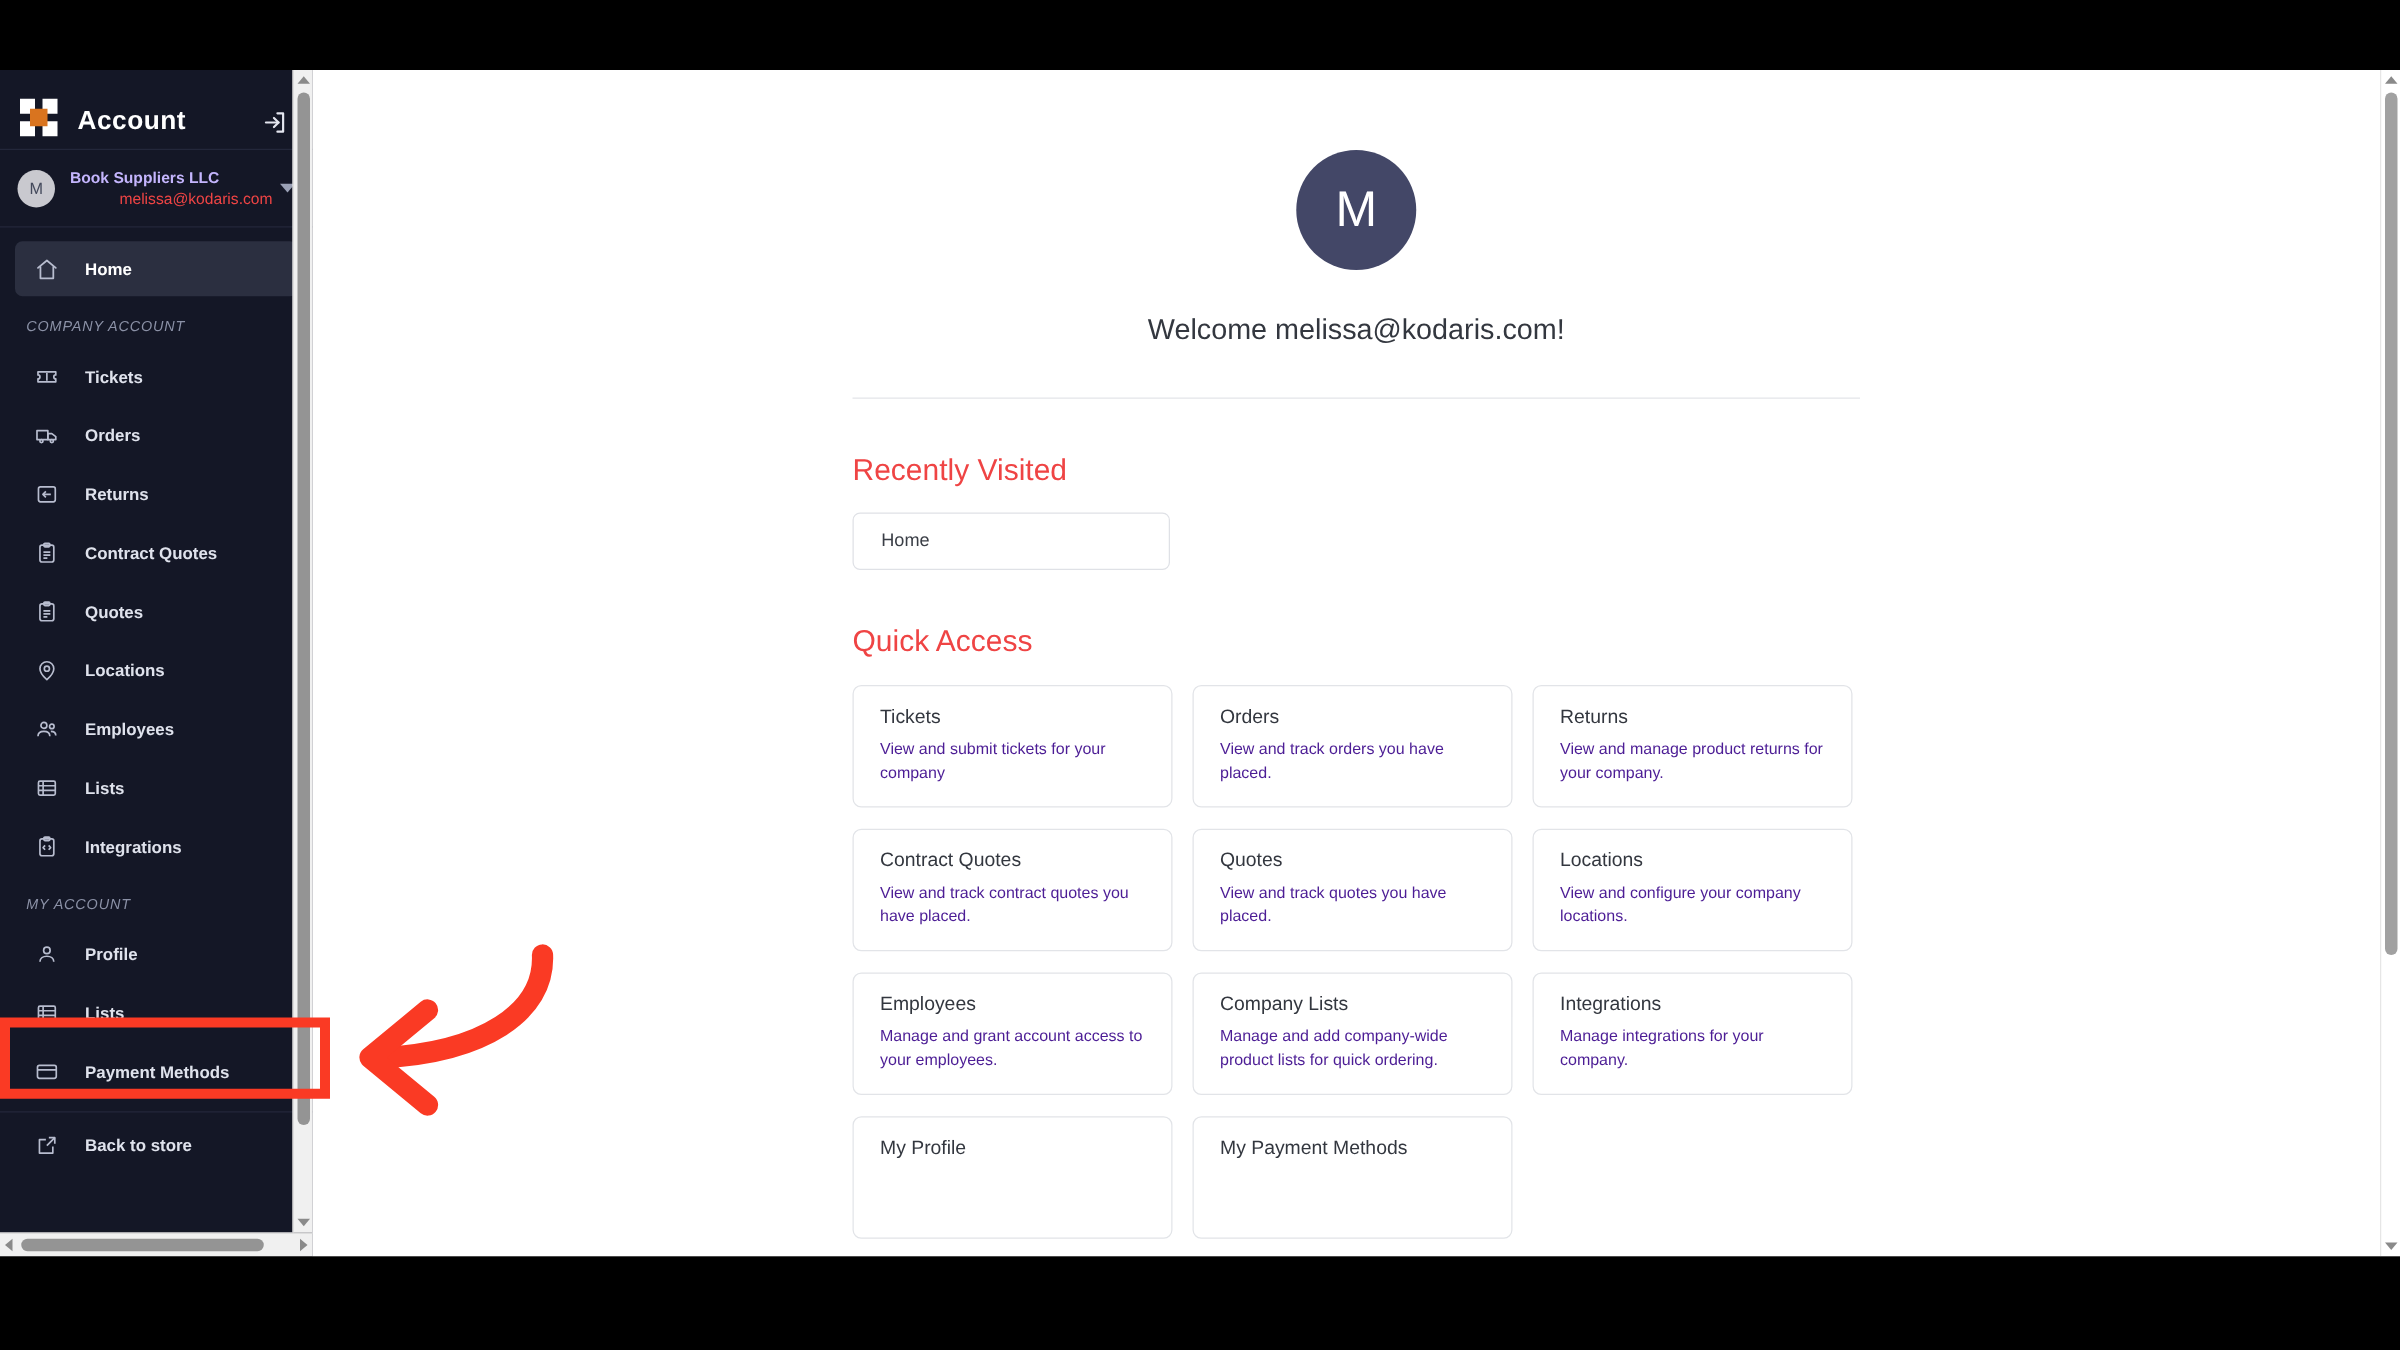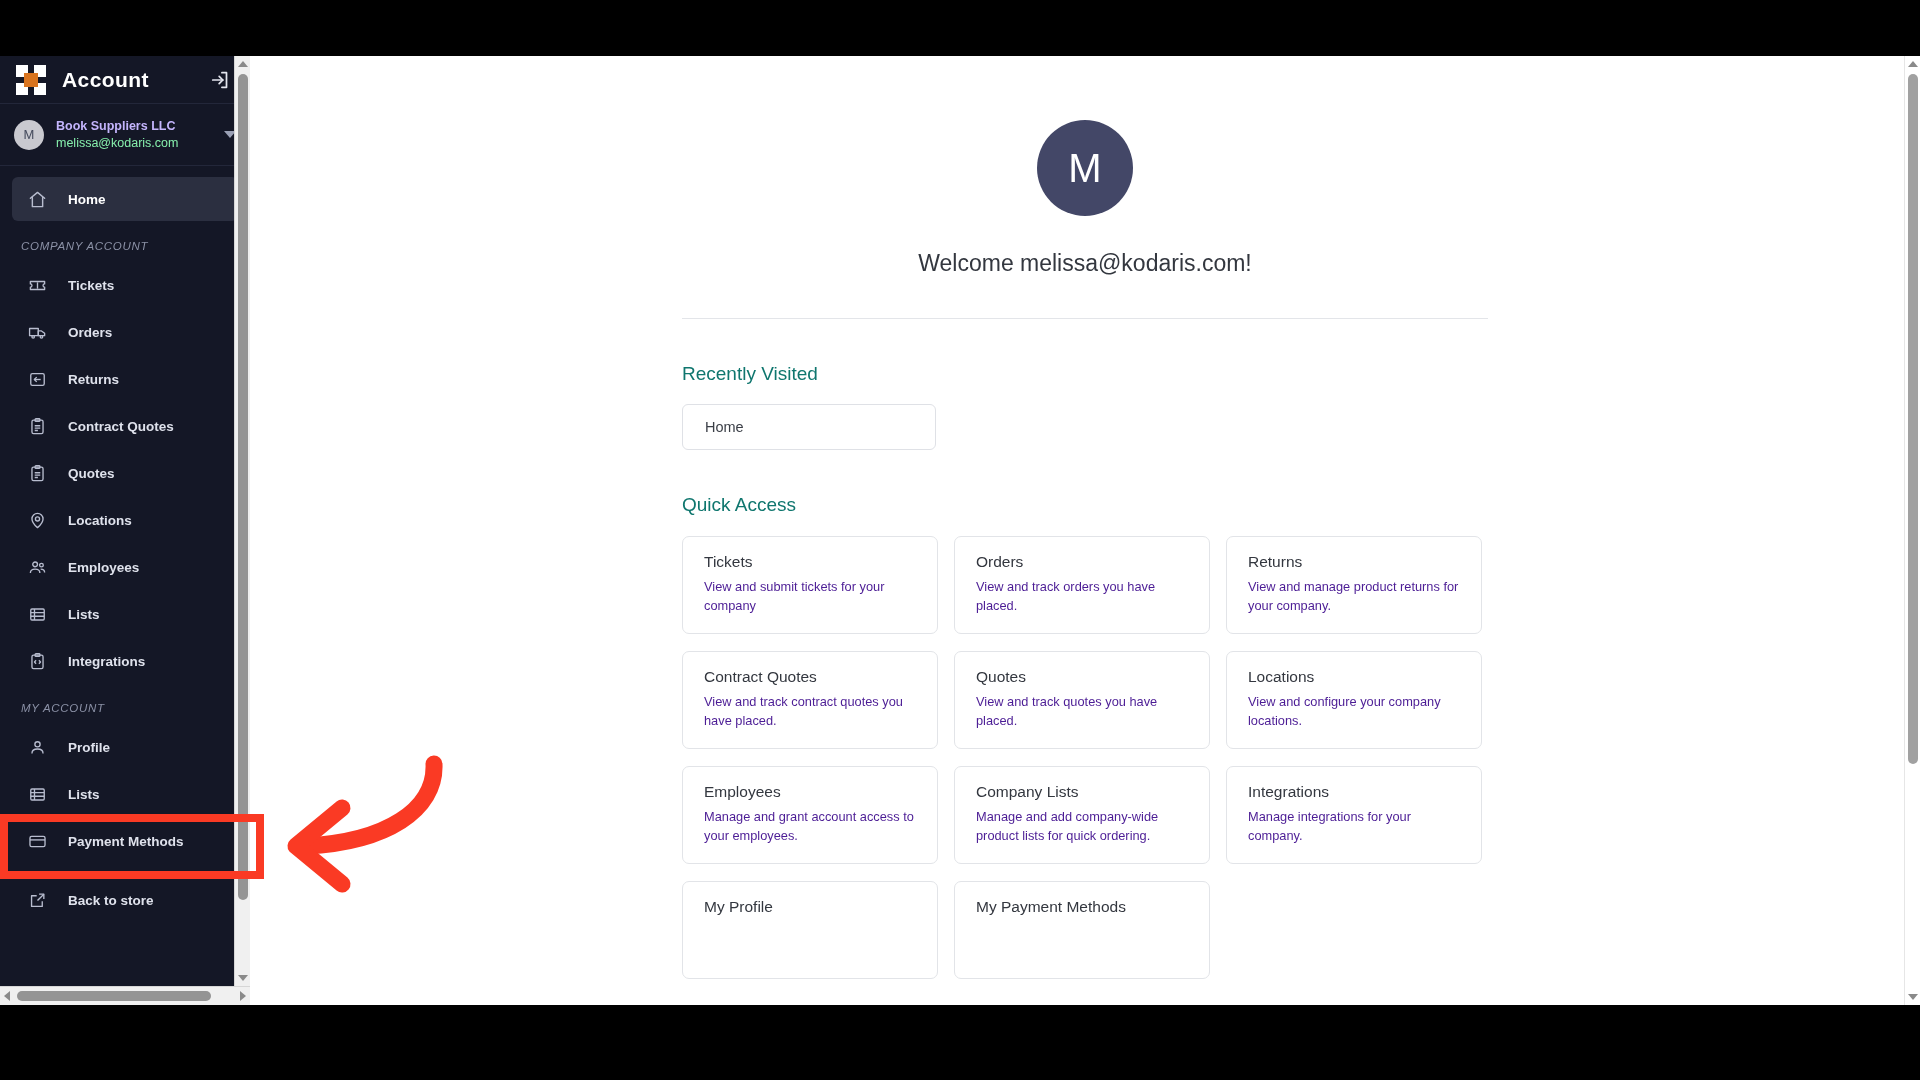--- a/index.html
+++ b/index.html
@@ -26,23 +26,23 @@
   
   #sidebar {
     position: absolute;
     left: 0; top: 0;
     width: 250px; height: 949px;
     background: #141726;
     color: #cfd3e0;
     overflow: hidden;
   }
   .sb-header {
-    display: flex; align-items: center;
-    height: 48px;
-    padding: 0 18px 0 16px;
+    display: flex; align-items: flex-end;
+    height: 64px;
+    padding: 0 18px 10px 16px;
     border-bottom: 1px solid #23273a;
     box-sizing: border-box;
   }
   .logo-mark {
     width: 30px; height: 30px;
     position: relative;
     flex: 0 0 auto;
   }
   .logo-mark .sq {
     position: absolute;
@@ -75,21 +75,21 @@
     box-sizing: border-box;
   }
   .avatar-sm {
     width: 30px; height: 30px; border-radius: 50%;
     background: #c9c9cf; color: #444a5c;
     font-size: 13px; display: flex; align-items: center; justify-content: center;
     flex: 0 0 auto;
   }
   .acct-text { margin-left: 12px; flex: 1 1 auto; line-height: 1.35; overflow: hidden; }
   .acct-name { font-size: 12.5px; font-weight: 700; color: #c4b5fd; white-space: nowrap; }
-  .acct-mail { font-size: 12.5px; color: #86efac; white-space: nowrap; }
+  .acct-mail { font-size: 12.5px; color: #ef4444; white-space: nowrap; text-align: right; }
   .caret-dn {
     width: 0; height: 0; flex: 0 0 auto;
     border-left: 6px solid transparent;
     border-right: 6px solid transparent;
     border-top: 7px solid #9aa0b5;
     margin-left: 6px;
   }
 
   .sb-scroll { padding: 8px 0 0 0; }
   .nav-item {
@@ -166,21 +166,21 @@
     display: flex; align-items: center; justify-content: center;
     margin: 64px auto 0 auto;
   }
   .welcome {
     text-align: center;
     font-size: 23px; color: #33373f;
     margin-top: 34px;
   }
   .hr { height: 1px; background: #e3e5e9; margin: 41px 0 0 0; }
   .sec-title {
-    font-size: 19px; color: #0f766e;
+    font-size: 24px; color: #ef4444;
     margin: 44px 0 0 0;
   }
   .recent-card {
     margin-top: 19px;
     width: 254px; height: 46px;
     border: 1px solid #dfe1e6; border-radius: 6px;
     display: flex; align-items: center;
     padding-left: 22px; box-sizing: border-box;
     font-size: 14.5px; color: #3a3e46;
     cursor: pointer;

